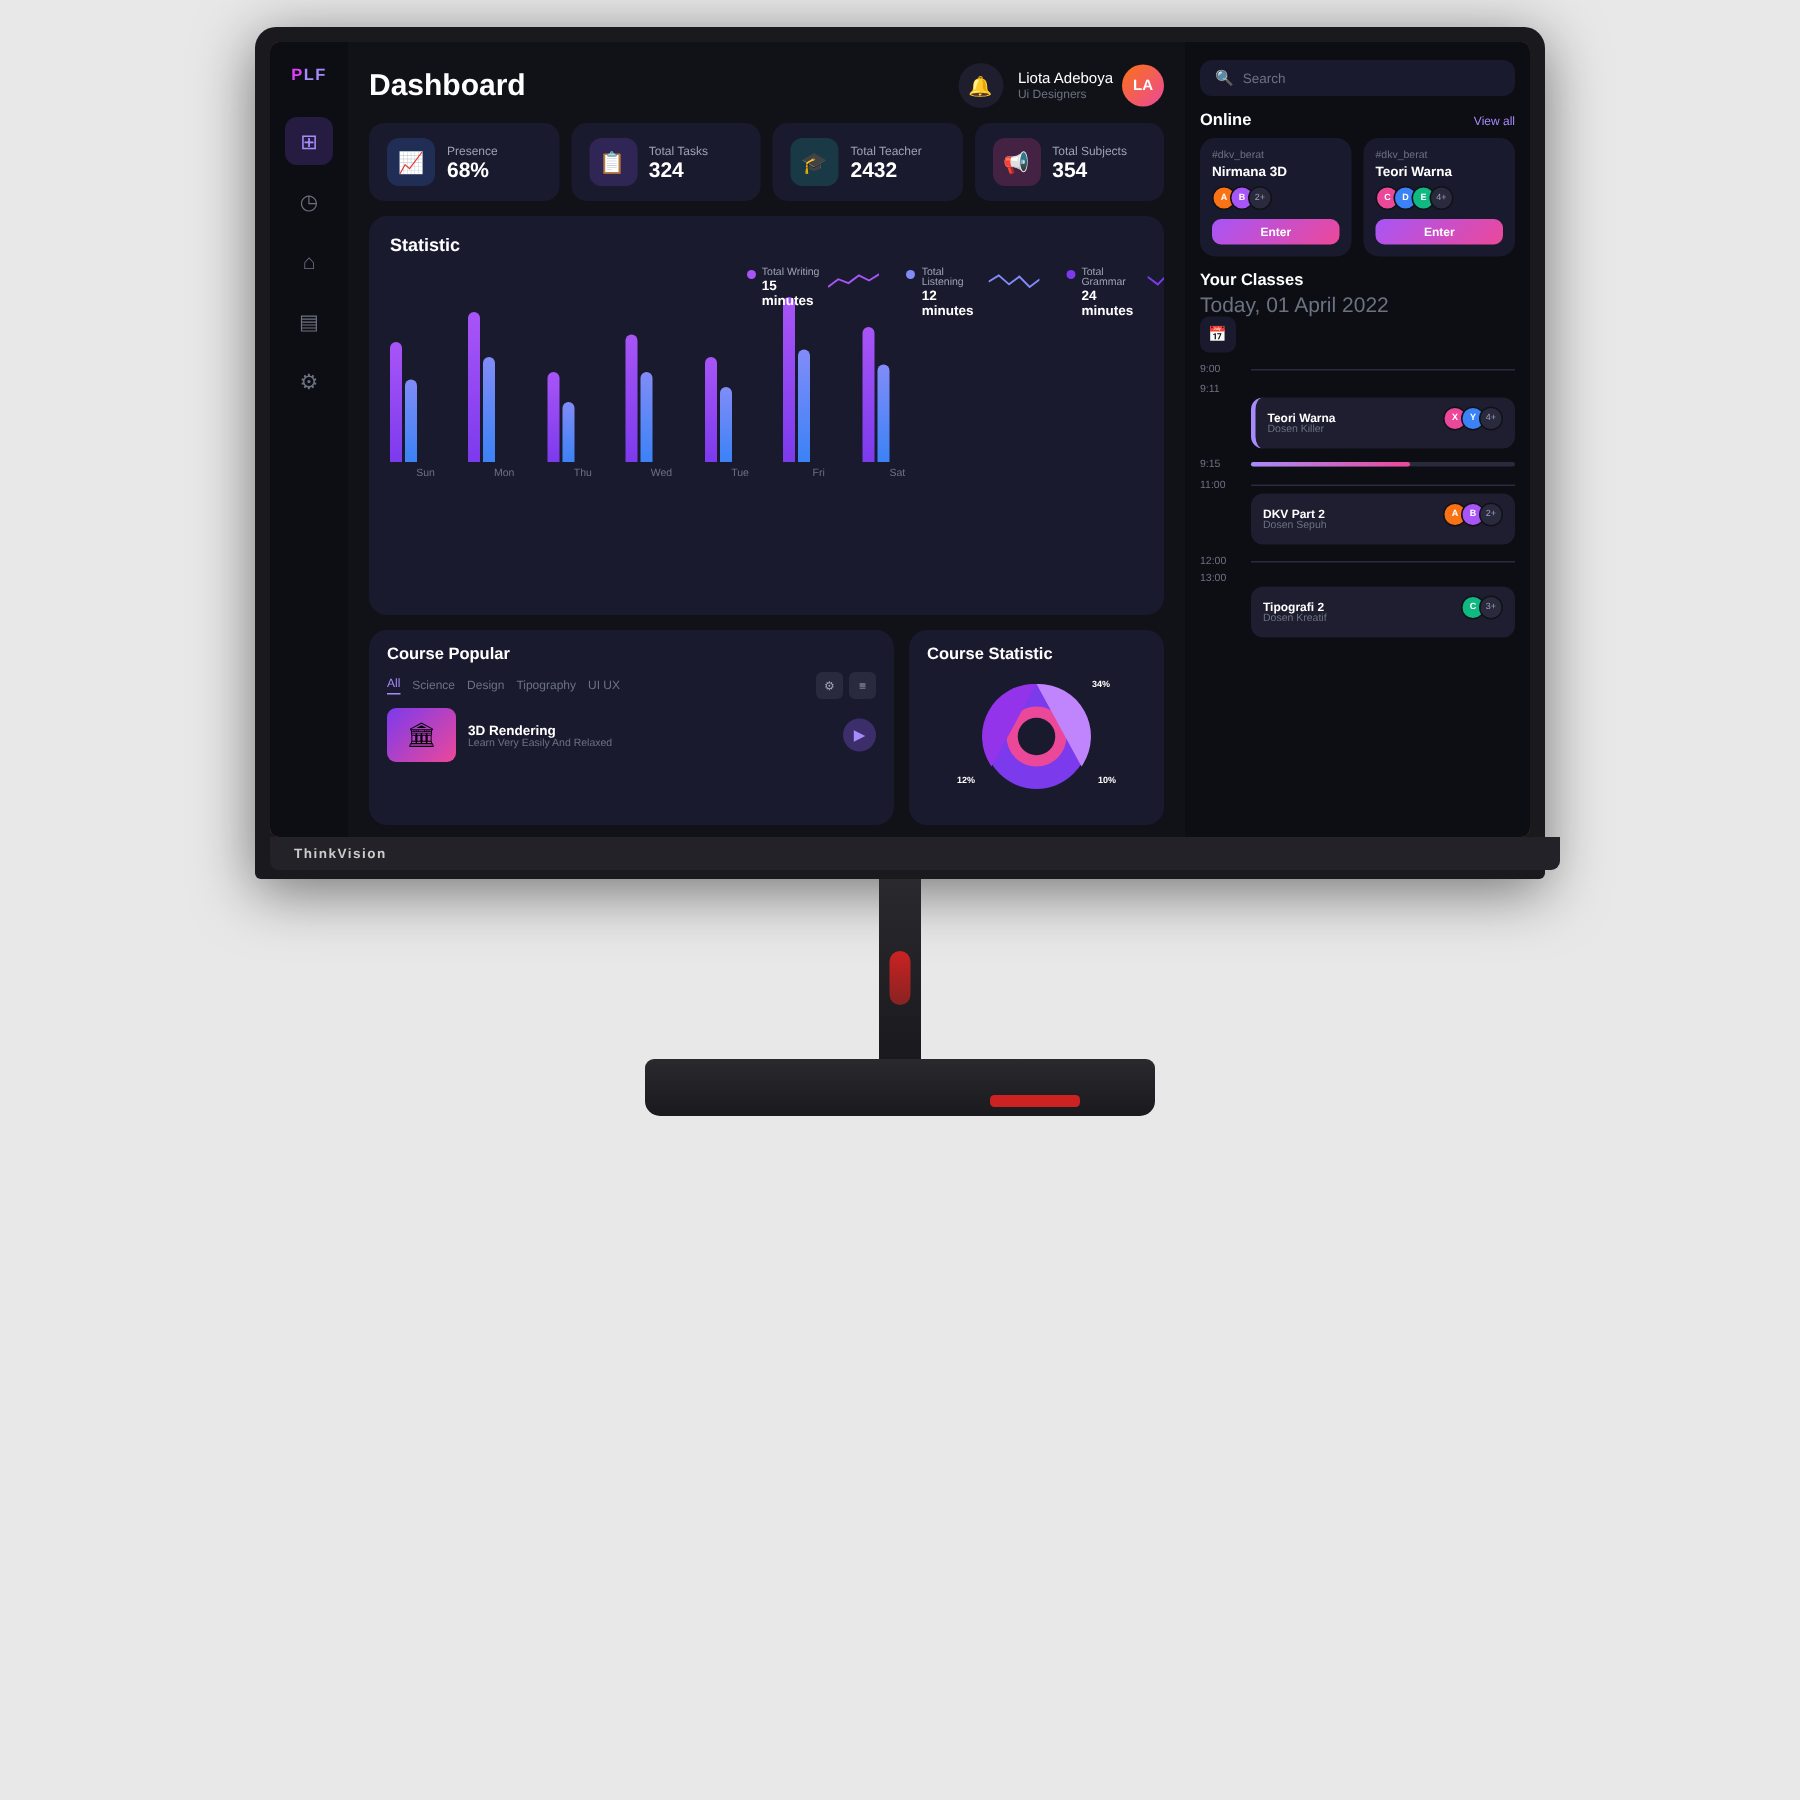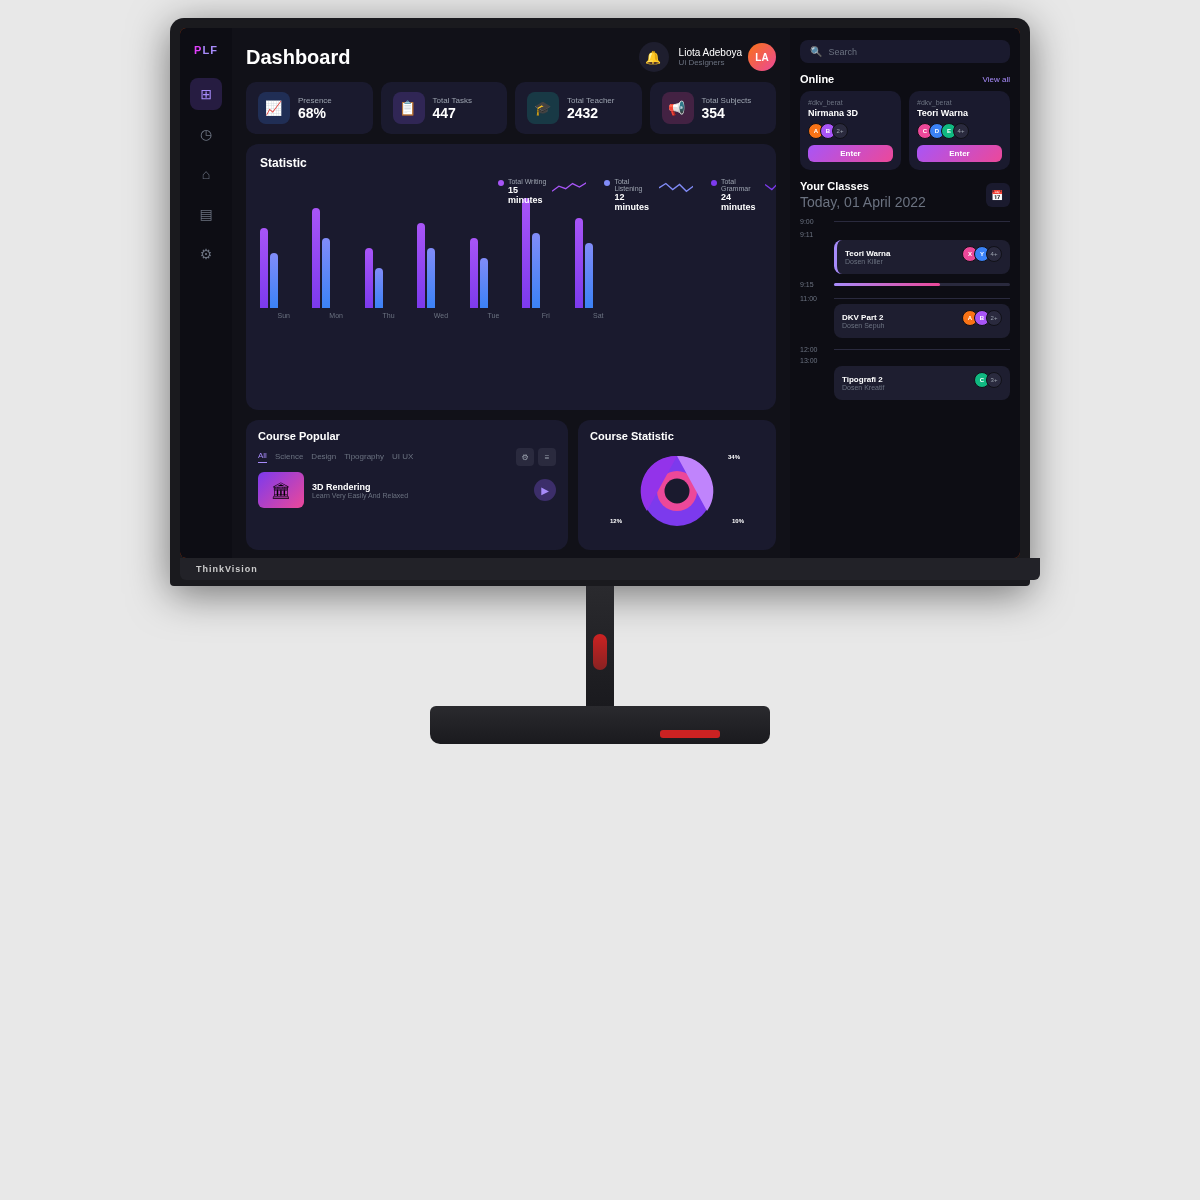--- a/index.html
+++ b/index.html
@@ -287,21 +287,21 @@
       height: 130px;
     }
     .course-popular {
       flex: 1;
       background: #1a1a2e;
       border-radius: 12px;
       padding: 10px 12px;
       overflow: hidden;
     }
     .course-stat-card {
-      width: 198px;
+      width: 170px;
       background: #1a1a2e;
       border-radius: 12px;
       padding: 10px 12px;
       display: flex;
       flex-direction: column;
     }
     .section-title { color: #fff; font-size: 11px; font-weight: 600; }
 
     .filter-tabs {
       display: flex;
@@ -418,21 +418,21 @@
     .enter-btn {
       width: 100%;
       background: linear-gradient(135deg, #a855f7, #ec4899);
       border: none; border-radius: 6px;
       color: white; font-size: 8px; font-weight: 600;
       padding: 4px 0; cursor: pointer; text-align: center;
     }
 
     
     .classes-header {
-      display: flex; align-items: center; justify-content: space-between;
+      display: flex; justify-content: space-between; flex-direction: column;
     }
     .calendar-icon-btn {
       width: 24px; height: 24px; background: #1a1a2e; border-radius: 6px;
       display: flex; align-items: center; justify-content: center;
       color: #a78bfa; font-size: 10px;
     }
     .classes-date { color: #6b7280; font-size: 14px; margin-top: 2px; }
 
     .timeline {
       flex: 1;
@@ -509,21 +509,21 @@
             <div class="stat-icon blue">📈</div>
             <div>
               <div class="stat-label">Presence</div>
               <div class="stat-value">68%</div>
             </div>
           </div>
           <div class="stat-card">
             <div class="stat-icon purple">📋</div>
             <div>
               <div class="stat-label">Total Tasks</div>
-              <div class="stat-value">447</div>
+              <div class="stat-value">324</div>
             </div>
           </div>
           <div class="stat-card">
             <div class="stat-icon teal">🎓</div>
             <div>
               <div class="stat-label">Total Teacher</div>
               <div class="stat-value">2432</div>
             </div>
           </div>
           <div class="stat-card">

